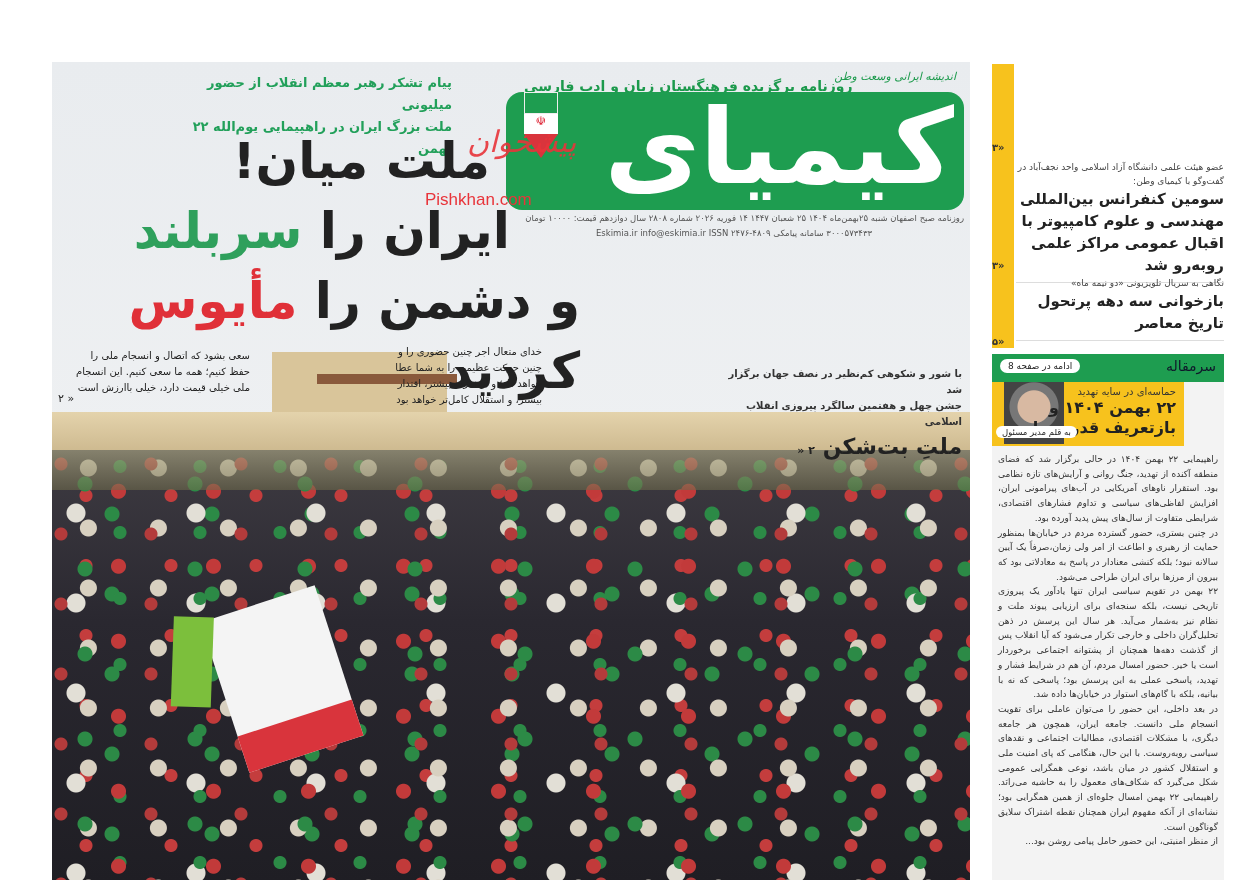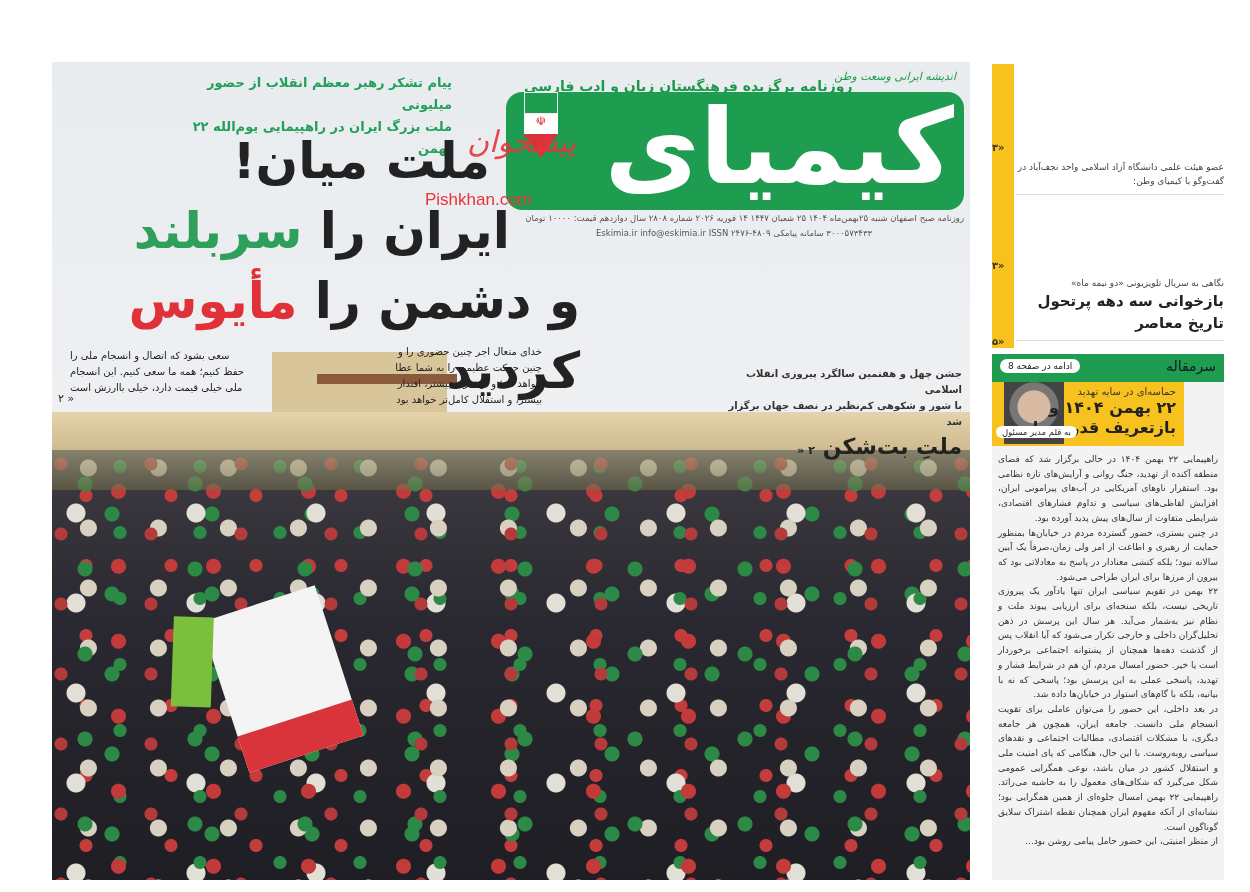--- a/index.html
+++ b/index.html
@@ -21,21 +21,21 @@
   .wm-fa{position:absolute;left:415px;top:62px;font-size:30px;color:#e8343a;font-family:"DejaVu Serif",serif;font-style:italic;opacity:.9;}
   .wm-en{position:absolute;left:373px;top:128px;font-size:17px;color:#e8343a;font-family:"Liberation Sans",sans-serif;direction:ltr;}
   
   .kicker{position:absolute;left:140px;top:10px;width:260px;text-align:right;font-size:13px;font-weight:bold;color:#22a05a;line-height:22px;}
   .headline{position:absolute;left:8px;top:64px;width:520px;text-align:right;font-weight:bold;color:#222;}
   .hl1{font-size:50px;line-height:70px;padding-right:90px;}
   .hl2{font-size:50px;line-height:70px;padding-right:70px;}
   .hl2 .green{color:#2fa05c;}
   .hl3{font-size:50px;line-height:70px;}
   .hl3 .red{color:#e03038;}
-  .quote{position:absolute;left:18px;top:286px;width:180px;font-size:10px;line-height:16px;color:#222;text-align:left;}
+  .quote{position:absolute;left:18px;top:286px;width:180px;font-size:10px;line-height:16px;color:#222;text-align:right;}
   .quote-ref{position:absolute;left:6px;top:330px;font-size:11px;color:#222;}
   .lead{position:absolute;left:330px;top:282px;width:160px;font-size:10px;line-height:16px;color:#222;text-align:right;}
   .sub-story{position:absolute;left:660px;top:304px;width:250px;text-align:right;}
   .sub-story .kick{font-size:10px;line-height:16px;color:#333;font-weight:bold;}
   .sub-story .title{font-size:22px;font-weight:bold;color:#222;line-height:34px;}
   .sub-story .ref{font-size:11px;color:#222;margin-left:20px;}
   
   .palace{position:absolute;left:220px;top:290px;width:175px;height:120px;background:#d9c59a;}
   .palace:before{content:"";position:absolute;left:45px;top:22px;width:140px;height:10px;background:#8a5a3c;}
   .arcade{position:absolute;left:0;top:350px;width:918px;height:40px;background:linear-gradient(#e4d3ac,#cdb98f);}
@@ -126,36 +126,37 @@
       </div>
     </div>
     <div class="lead">خدای متعال اجر چنین حضوری را و چنین حرکت عظیمی را به شما عطا خواهد داد؛ و آن عزت بیشتر، اقتدار بیشتر، و استقلال کامل‌تر خواهد بود</div>
     <div class="quote">سعی بشود که اتصال و انسجام ملی را حفظ کنیم؛ همه ما سعی کنیم. این انسجام ملی خیلی قیمت دارد، خیلی باارزش است</div>
     <div class="quote-ref">
       <span>«</span>
       <span>۲</span>
     </div>
 
     <div class="sub-story">
+      <div class="kick">با شور و شکوهی کم‌نظیر در نصف جهان برگزار شد</div>
       <div class="kick">جشن چهل و هفتمین سالگرد پیروزی انقلاب اسلامی</div>
-      <div class="kick">با شور و شکوهی کم‌نظیر در نصف جهان برگزار شد</div>
       <div class="title">
         <span>ملتِ بت‌شکن</span>
         <span class="ref"><span>۲</span> <span>«</span></span>
       </div>
     </div>
   </div>
 
   <div class="rcol">
     <div class="ybar" style="left:0;right:auto;"></div>
 
     <div class="pref" style="top:80px;"><span>«</span><span>۳</span></div>
 
     <div class="rnews" style="top:98px;">
       <div class="k">عضو هیئت علمی دانشگاه آزاد اسلامی واحد نجف‌آباد در گفت‌وگو با کیمیای وطن:</div>
+      <div class="t">سومین کنفرانس بین‌المللی مهندسی و علوم کامپیوتر با اقبال عمومی مراکز علمی روبه‌رو شد</div>
       <hr>
     </div>
     <div class="pref" style="top:198px;"><span>«</span><span>۳</span></div>
 
     <div class="rnews" style="top:214px;">
       <div class="k">نگاهی به سریال تلویزیونی «دو نیمه ماه»</div>
       <div class="t">بازخوانی سه دهه پرتحول تاریخ معاصر</div>
       <hr>
     </div>
     <div class="pref" style="top:274px;"><span>«</span><span>۵</span></div>

